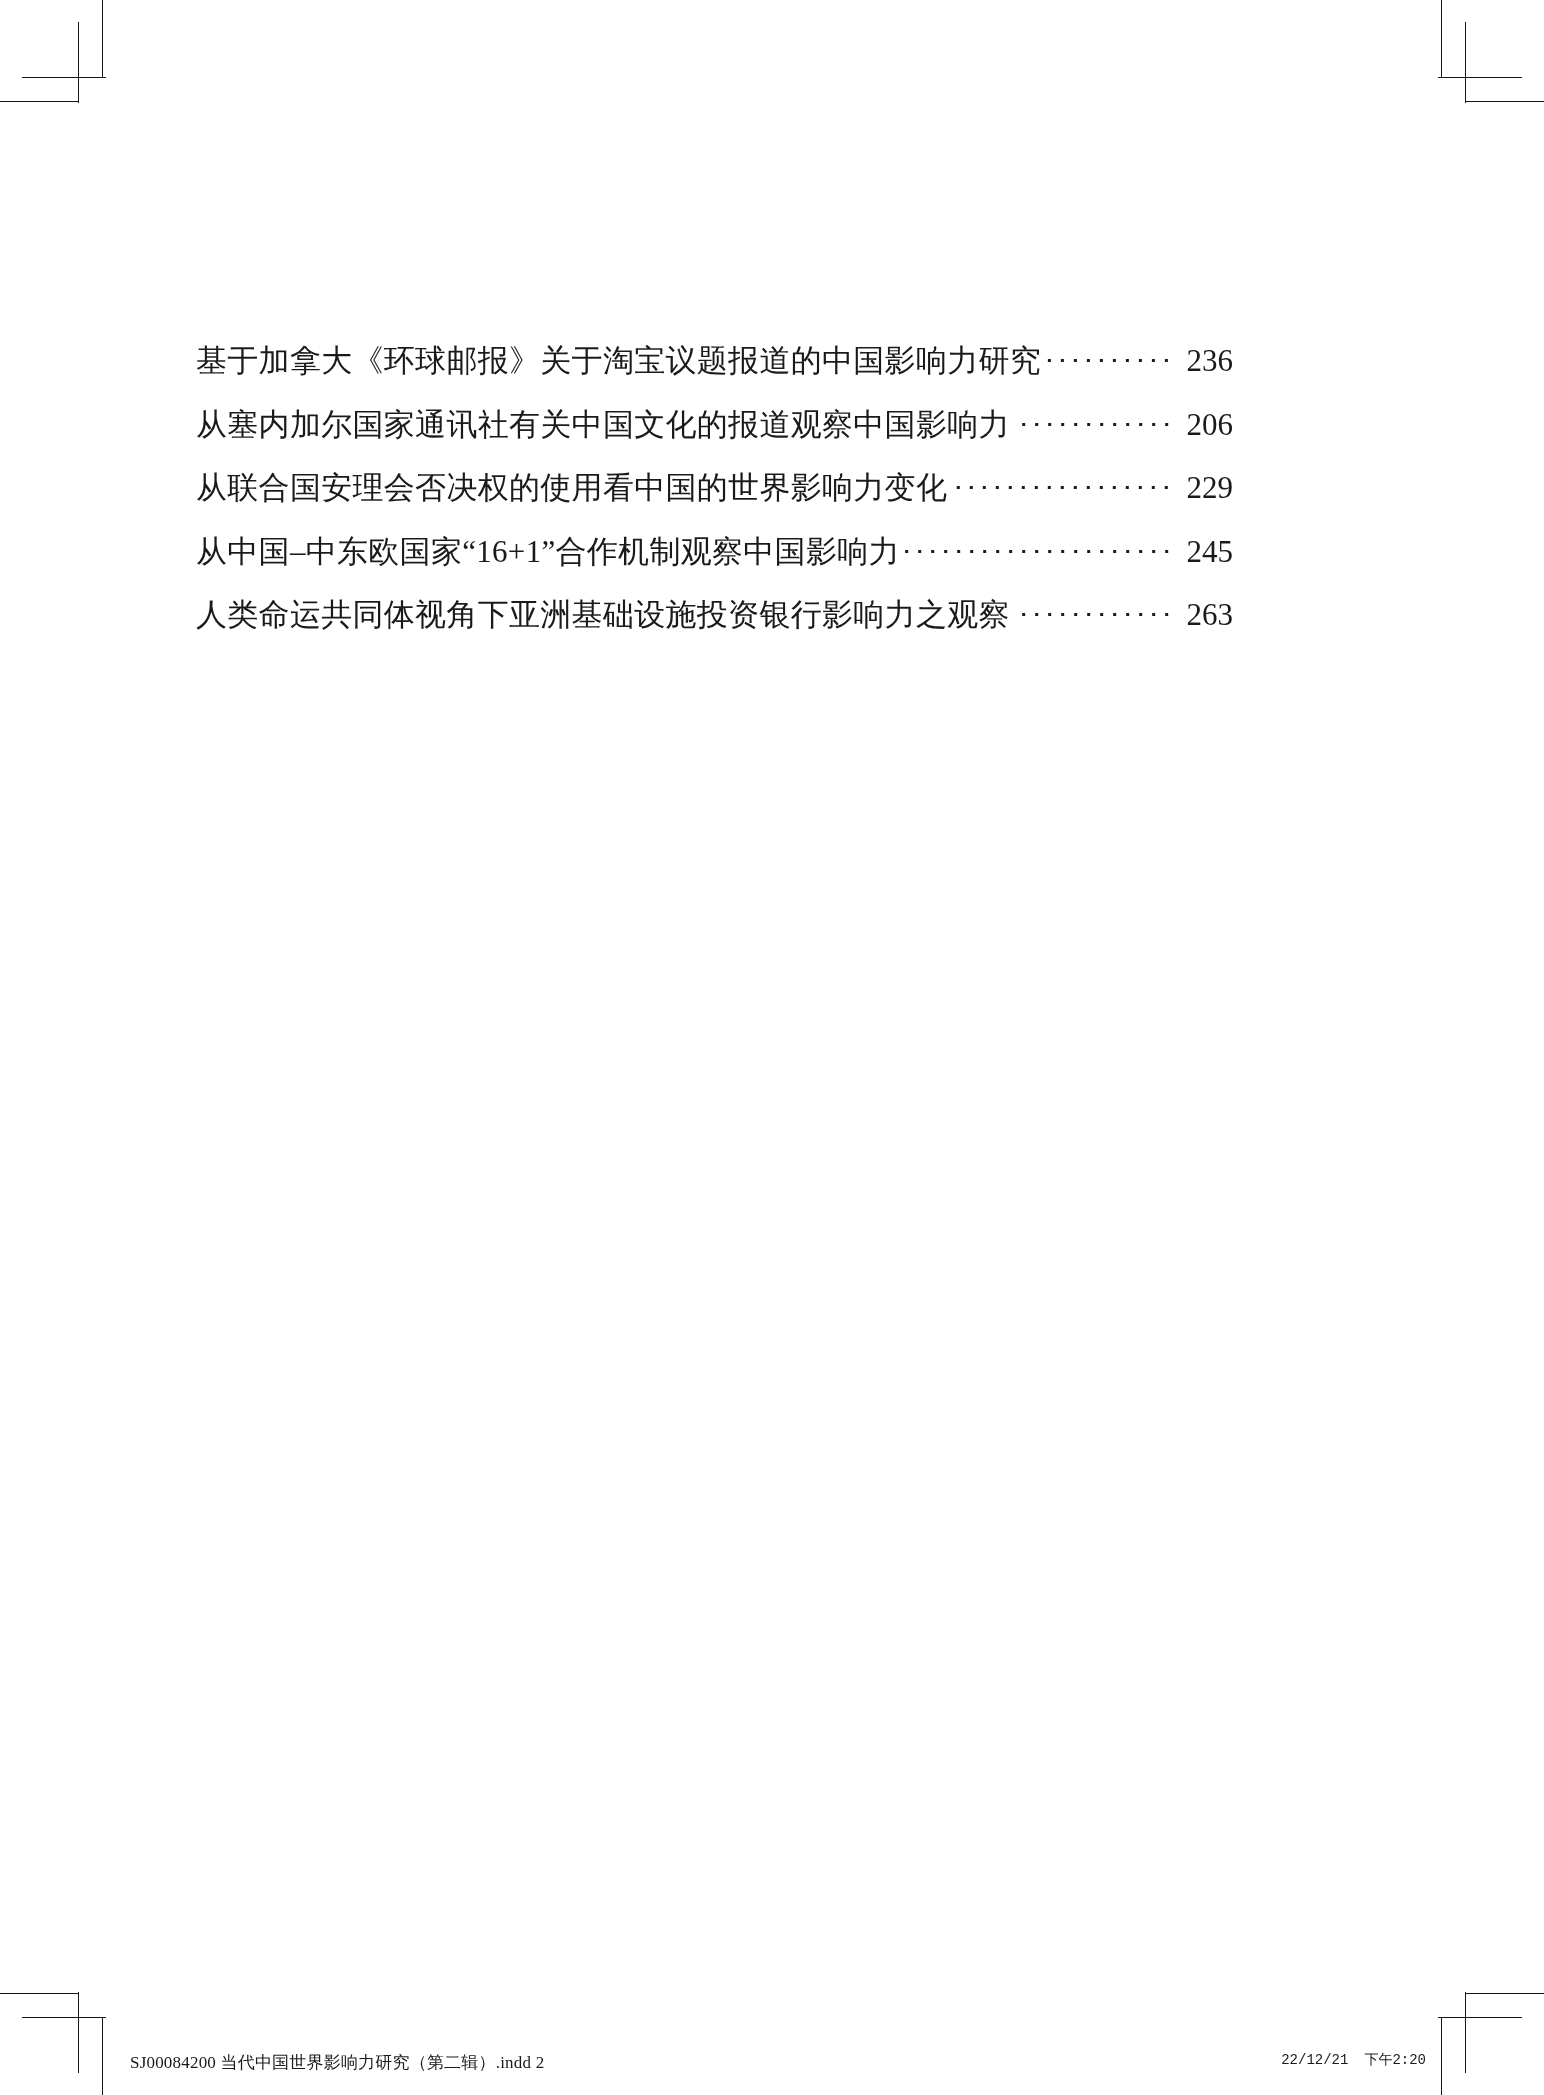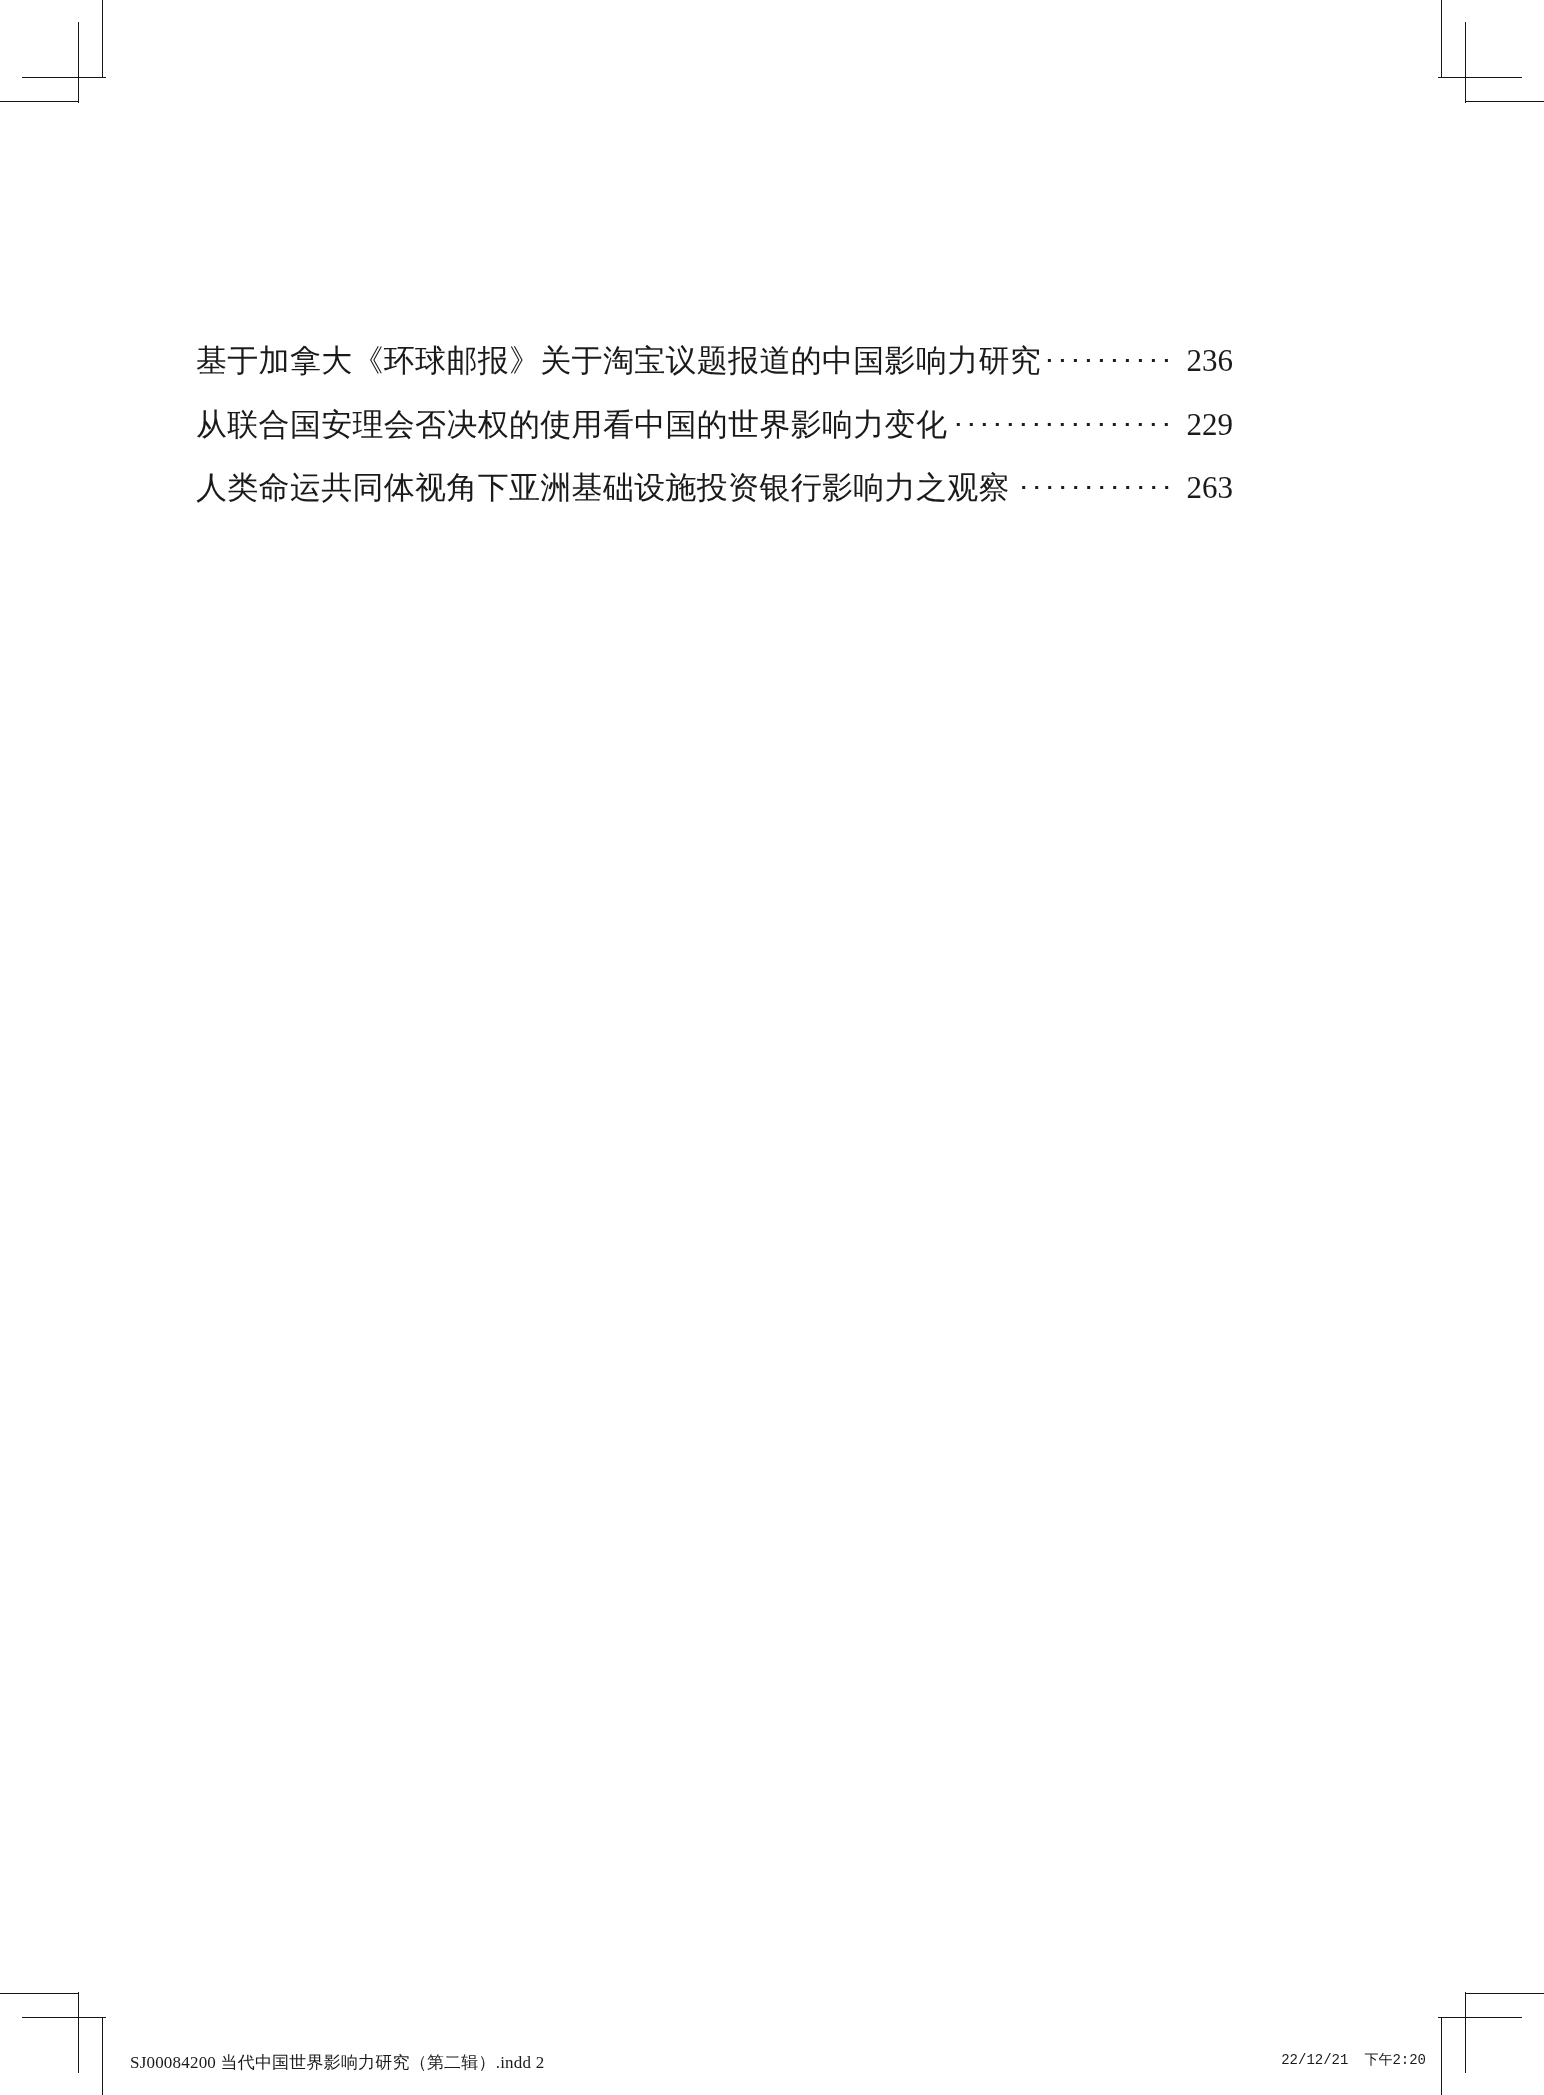--- a/index.html
+++ b/index.html
@@ -136,28 +136,38 @@
   </div>
 
   <div class="toc">
 
     <div class="toc-row">
       <span class="toc-title">基于加拿大《环球邮报》关于淘宝议题报道的中国影响力研究</span>
       <span class="dot-leader"></span>
       <span class="toc-page">236</span>
     </div>
 
+    <div class="toc-row">
+      <span class="toc-title">从塞内加尔国家通讯社有关中国文化的报道观察中国影响力</span>
+      <span class="dot-leader"></span>
+      <span class="toc-page">206</span>
+    </div>
 
 
     <div class="toc-row">
       <span class="toc-title">从联合国安理会否决权的使用看中国的世界影响力变化</span>
       <span class="dot-leader"></span>
       <span class="toc-page">229</span>
     </div>
 
+    <div class="toc-row">
+      <span class="toc-title">从中国–中东欧国家“16+1”合作机制观察中国影响力</span>
+      <span class="dot-leader"></span>
+      <span class="toc-page">245</span>
+    </div>
 
     <div class="toc-row">
       <span class="toc-title">人类命运共同体视角下亚洲基础设施投资银行影响力之观察</span>
       <span class="dot-leader"></span>
       <span class="toc-page">263</span>
     </div>
 
   </div>
 
   <div class="footer-left">SJ00084200 当代中国世界影响力研究（第二辑）.indd   2</div>

